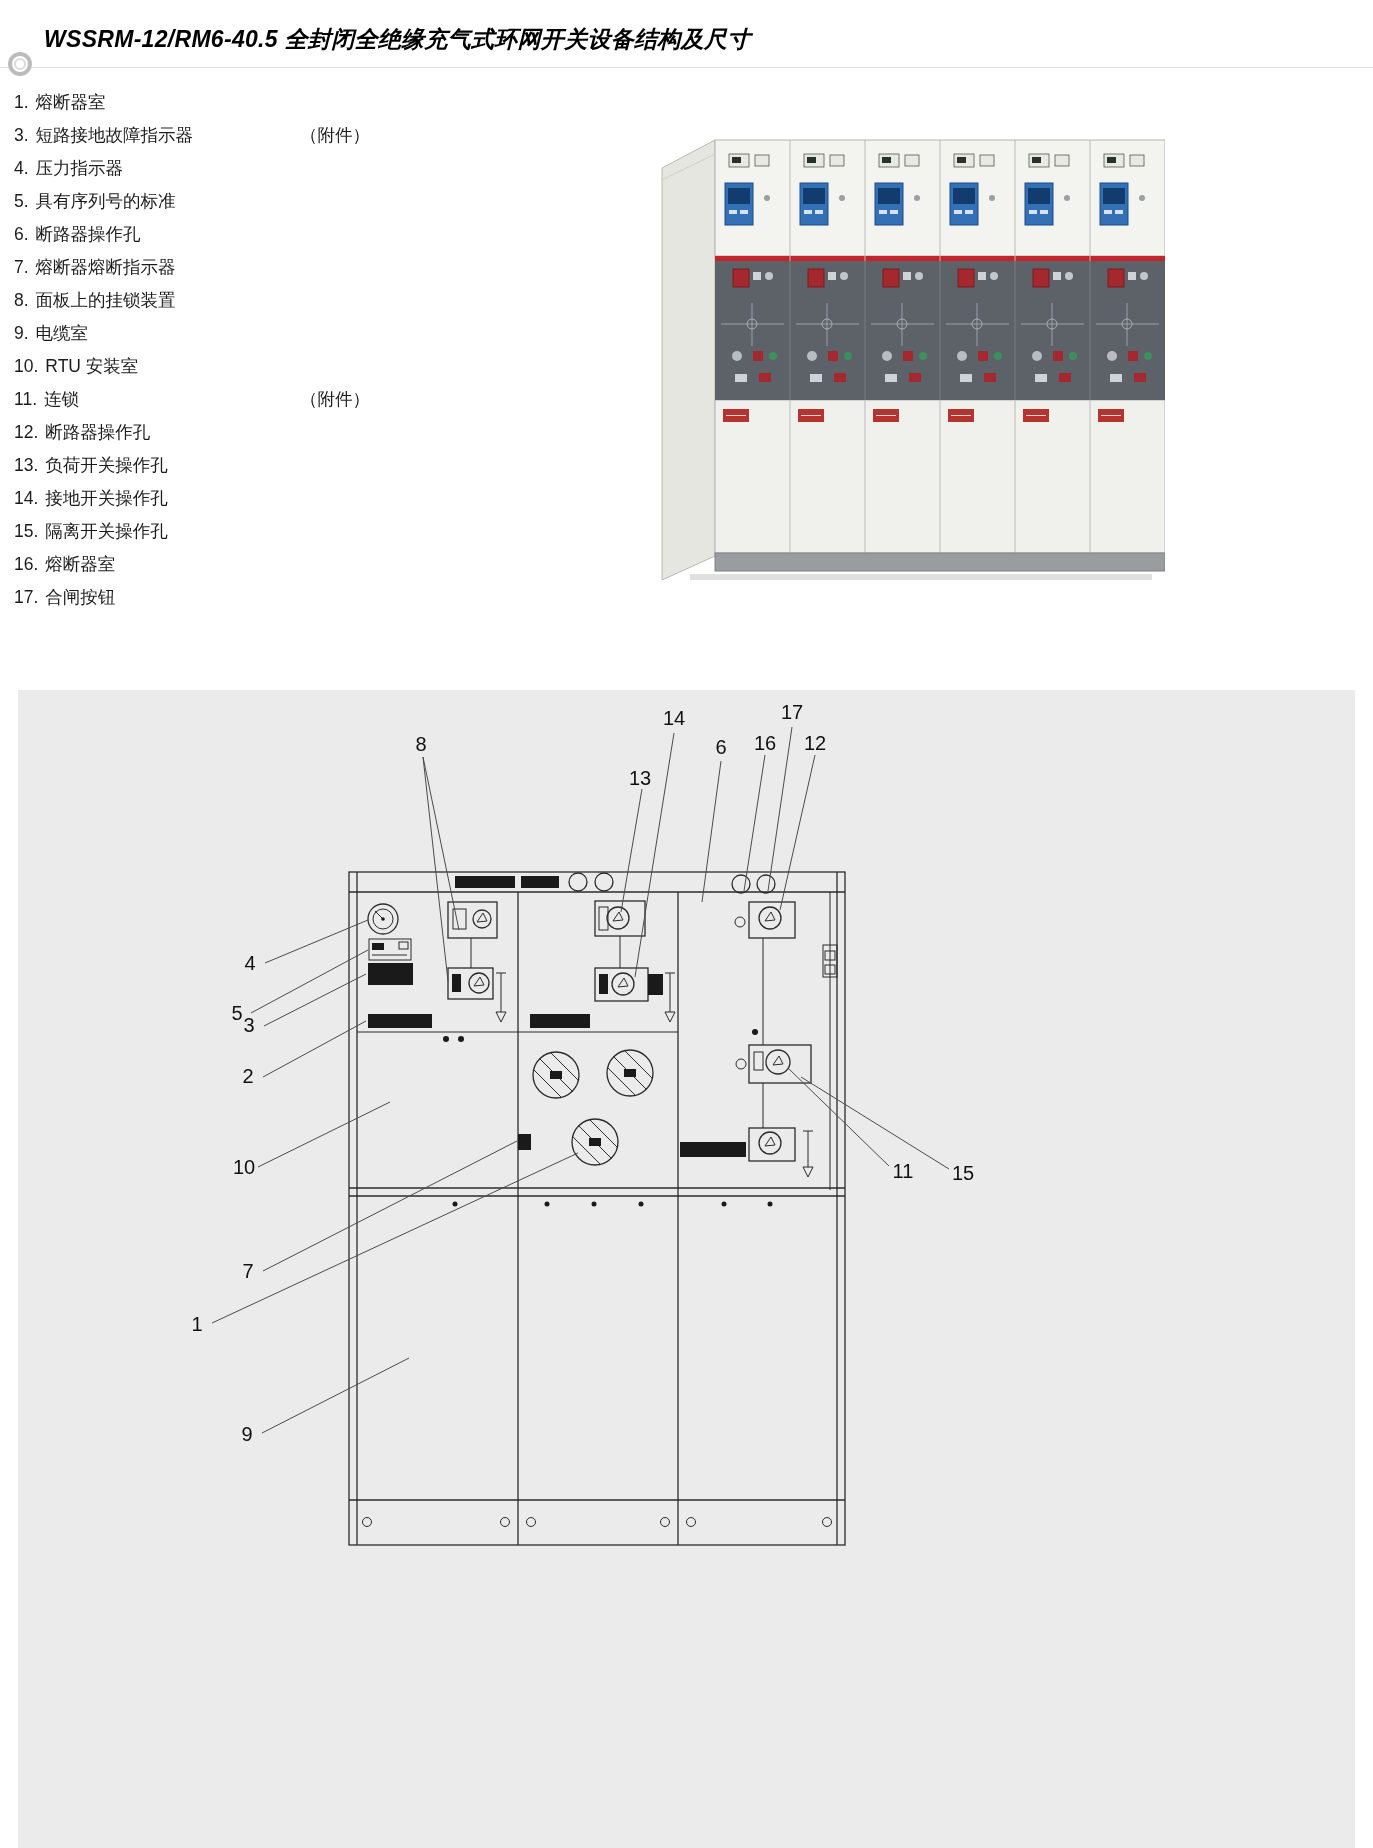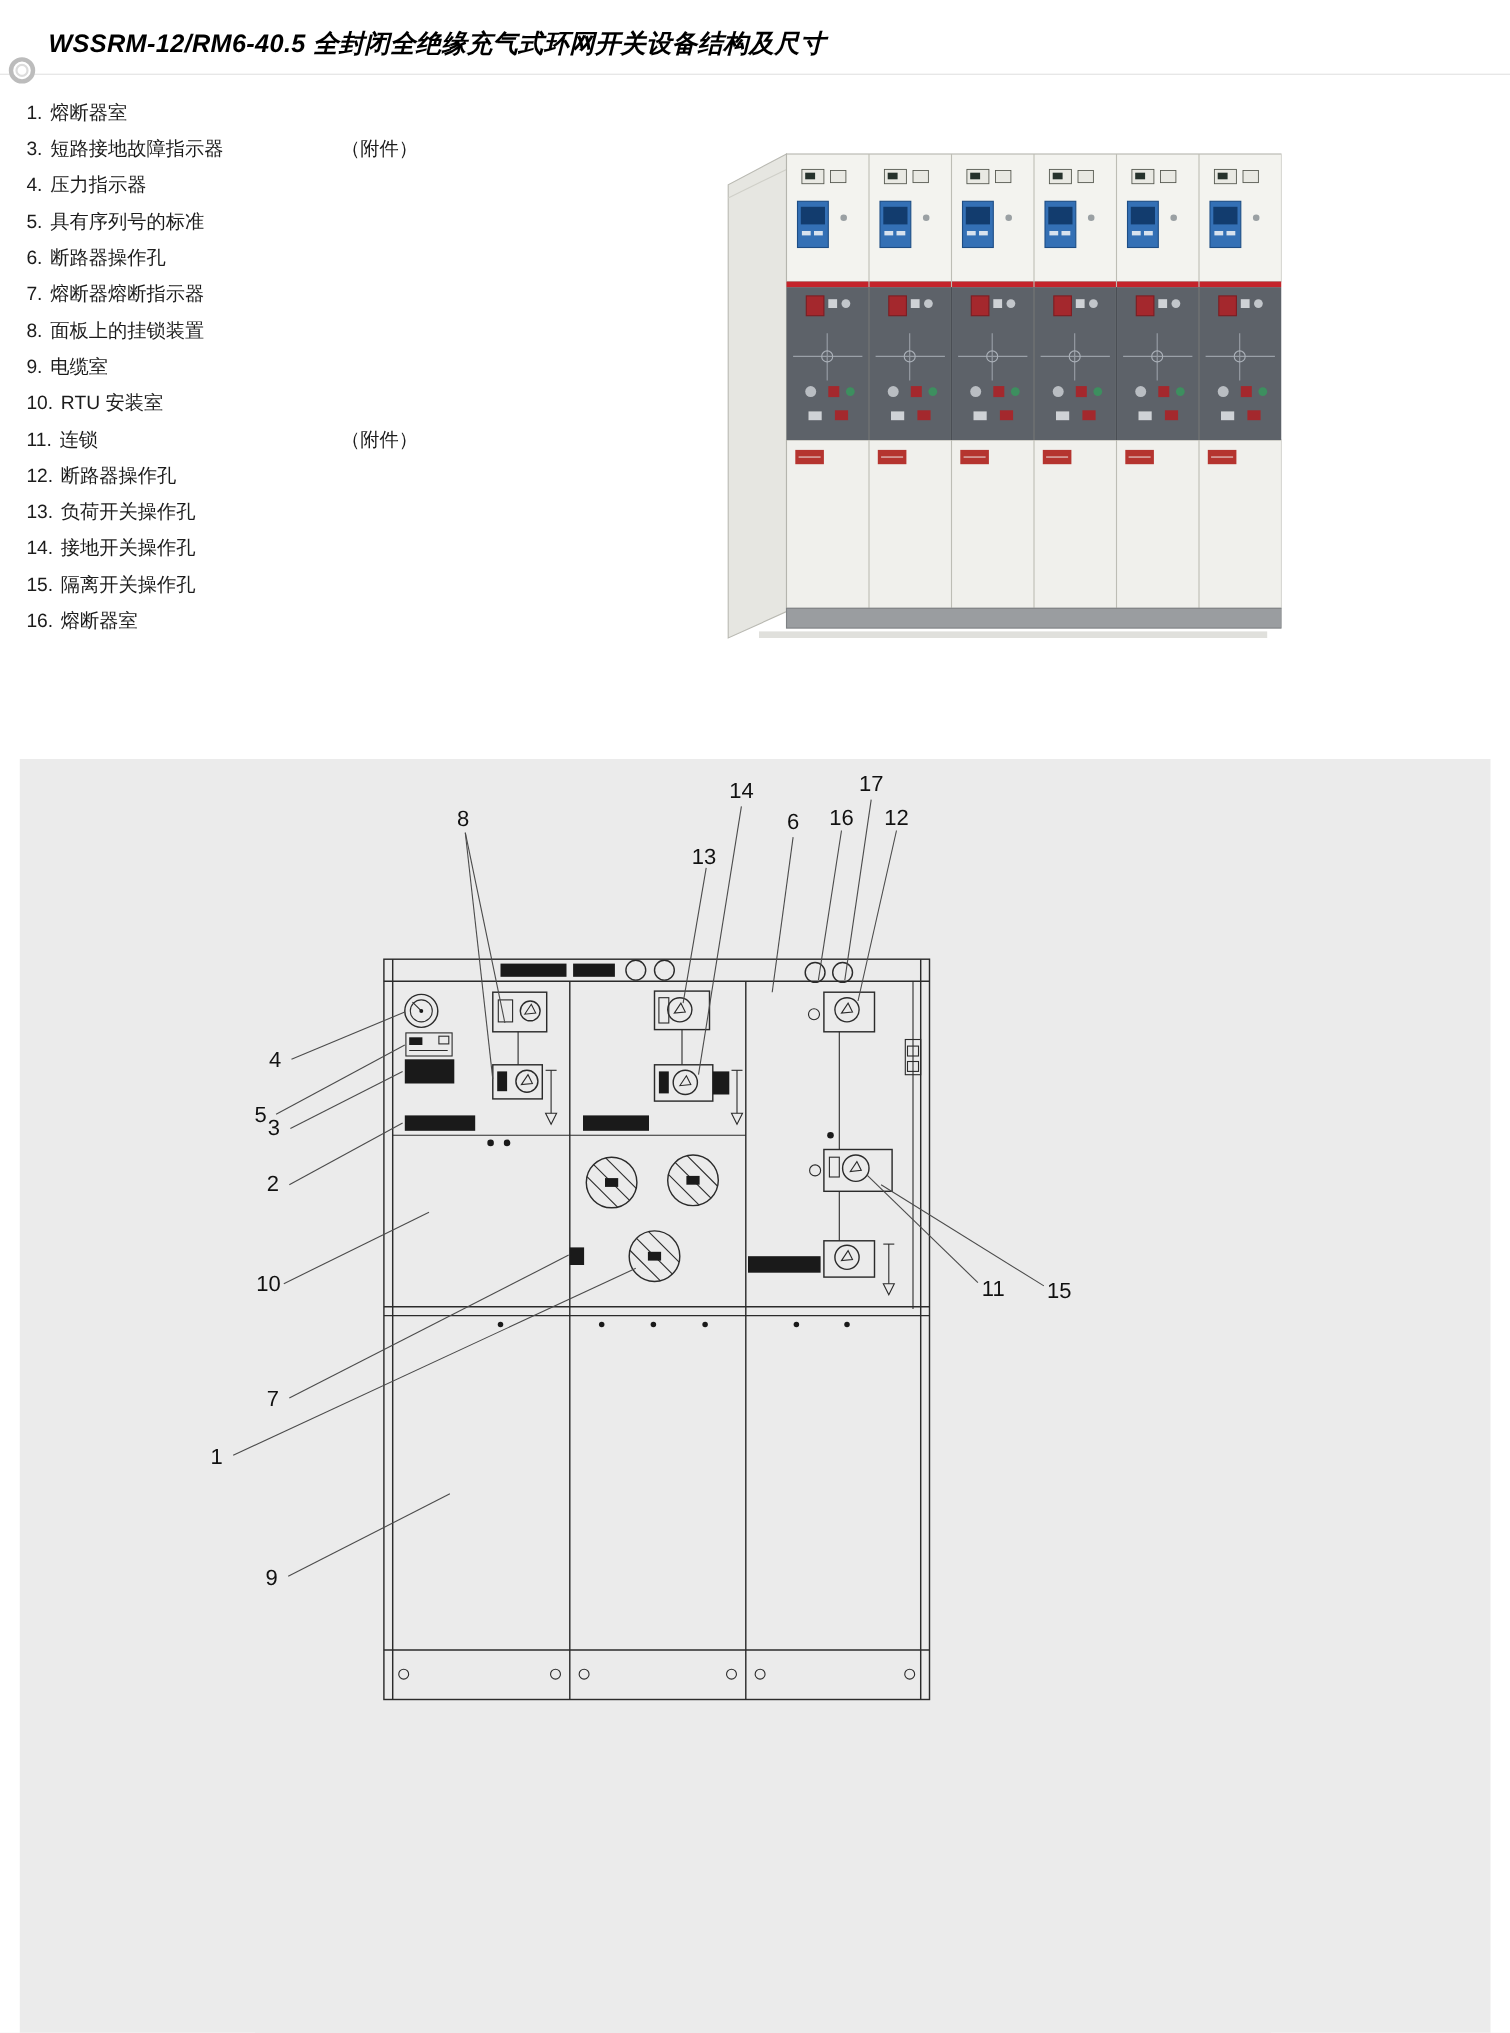--- a/index.html
+++ b/index.html
@@ -3,21 +3,21 @@
 <meta charset="utf-8">
 <style>
   * { margin:0; padding:0; box-sizing:border-box; }
   html,body { width:1373px; height:1848px; }
   body { background:#ffffff; font-family:"Liberation Sans","DejaVu Sans",sans-serif; position:relative; overflow:hidden; }
   .page { position:absolute; inset:0; }
   .title-rule { position:absolute; top:67px; left:0; width:100%; height:1px; background:#e2e2e2; }
   .ring { position:absolute; top:52px; left:8px; width:24px; height:24px; border:4px solid #bcbcbc; border-radius:50%; background:#fff; }
   .ring::after { content:""; position:absolute; inset:2px; border:2px solid #dcdcdc; border-radius:50%; }
   .title { position:absolute; top:24px; left:44px; font-size:23px; font-weight:bold; color:#000000; letter-spacing:0.3px; white-space:nowrap;font-style:italic; }
-  .parts-list { position:absolute; top:86px; left:14px; width:640px; list-style:none;margin-left:10px; }
+  .parts-list { position:absolute; top:86px; left:14px; width:640px; list-style:none; }
   .parts-list li { position:relative; height:33px; line-height:33px; font-size:17.5px; color:#1c1c1c; white-space:nowrap; }
   .parts-list .num { margin-right:7px; }
   .parts-list .note { position:absolute; left:286px; top:0; }
   .photo { position:absolute; top:128px; left:660px; width:505px; height:465px; }
   .panel { position:absolute; top:690px; left:18px; width:1337px; height:1158px; background:#ebebeb; }
   svg { display:block; }
   .ln  { fill:none; stroke:#2b2b2b; stroke-width:1.3; }
   .lnt { fill:none; stroke:#2b2b2b; stroke-width:1; }
   .fl  { fill:#1a1a1a; stroke:none; }
   .cl  { stroke:#4b4b4b; stroke-width:1; }
@@ -42,20 +42,21 @@
     <li><span class="num">7.</span><span class="label">熔断器熔断指示器</span><span class="note"></span></li>
     <li><span class="num">8.</span><span class="label">面板上的挂锁装置</span><span class="note"></span></li>
     <li><span class="num">9.</span><span class="label">电缆室</span><span class="note"></span></li>
     <li><span class="num">10.</span><span class="label">RTU 安装室</span><span class="note"></span></li>
     <li><span class="num">11.</span><span class="label">连锁</span><span class="note">（附件）</span></li>
     <li><span class="num">12.</span><span class="label">断路器操作孔</span><span class="note"></span></li>
     <li><span class="num">13.</span><span class="label">负荷开关操作孔</span><span class="note"></span></li>
     <li><span class="num">14.</span><span class="label">接地开关操作孔</span><span class="note"></span></li>
     <li><span class="num">15.</span><span class="label">隔离开关操作孔</span><span class="note"></span></li>
     <li><span class="num">16.</span><span class="label">熔断器室</span><span class="note"></span></li>
+    <li><span class="num">17.</span><span class="label">合闸按钮</span><span class="note"></span></li>
   </ul>
 
   <div class="photo">
     <svg viewBox="0 0 505 465" width="505" height="465">
       <defs>
         <g id="bayTop">
           <rect x="14" y="14" width="20" height="13" fill="#e9e9e3" stroke="#55584f" stroke-width="0.8"></rect>
           <rect x="17" y="17" width="9" height="6" fill="#26322c"></rect>
           <rect x="40" y="15" width="14" height="11" fill="#e9e9e3" stroke="#55584f" stroke-width="0.8"></rect>
           <rect x="10" y="43" width="28" height="42" fill="#3470b5" stroke="#1d4d85"></rect>

